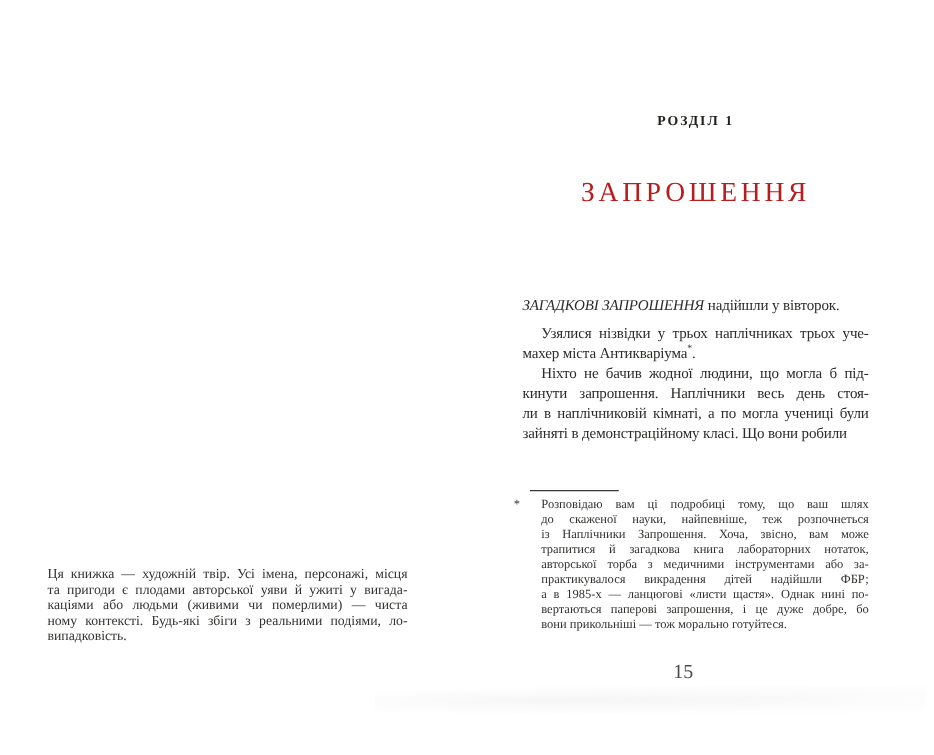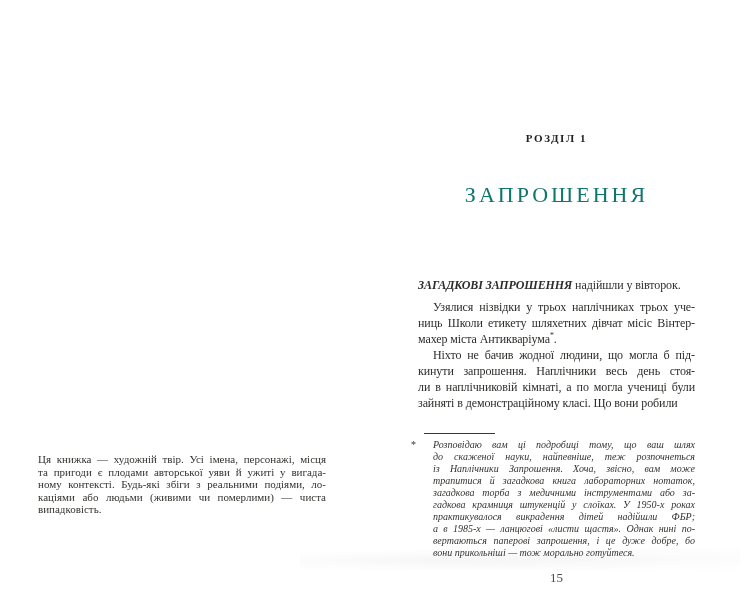--- a/index.html
+++ b/index.html
@@ -18,21 +18,21 @@
   .spread {
     position: absolute;
     inset: 0;
   }
   .page {
     position: absolute;
     top: 0;
     bottom: 0;
   }
   .page.left  { left: 0;    width: 373px; }
-  .page.right { left: 373px; width: 374px; margin-top: 41px; }
+  .page.right { left: 373px; width: 374px; }
 
   
   .scan-noise {
     position: absolute;
     left: 300px;
     top: 548px;
     width: 440px;
     height: 26px;
     background:
       radial-gradient(ellipse at 30% 50%, rgba(120,120,120,0.05), transparent 60%),
@@ -66,33 +66,33 @@
   .chapter-title {
     position: absolute;
     left: 45px;
     top: 141px;
     width: 277px;
     margin: 0;
     text-align: center;
     font-size: 22px;
     font-weight: normal;
     letter-spacing: 3px;
-    color: #0f766e;
+    color: #b91c1c;
   }
   .body-text {
     position: absolute;
     left: 45px;
     top: 236px;
     width: 277px;
     font-size: 12px;
     line-height: 16px;
     letter-spacing: -0.1px;
   }
   .lead {
-    font-weight: bold;
+    font-weight: normal;
     font-style: italic;
   }
   .footnote-rule {
     position: absolute;
     left: 51px;
     top: 392px;
     width: 71px;
     height: 0;
     border-top: 1px solid #3a3835;
   }
@@ -109,29 +109,28 @@
     flex: 0 0 22px;
     font-size: 10px;
     line-height: 12px;
     color: #34322f;
   }
   .footnote-lines {
     flex: 1 1 auto;
     font-size: 10px;
     line-height: 12px;
     color: #34322f;
-    font-style: italic;
   }
   .page-number {
     position: absolute;
-    left: 45px;
+    left: 35px;
     top: 529px;
     width: 277px;
     text-align: center;
-    font-size: 13px;
+    font-size: 16px;
     color: #4c4a47;
   }
 
   
   .tline { text-align: left; }
   .tline.j {
     text-align: justify;
     text-align-last: justify;
   }
   .tline.ind { text-indent: 15px; }
@@ -144,53 +143,51 @@
 </style>
 </head>
 <body>
 
 <div class="spread">
 
   <section class="page left">
     <div class="disclaimer">
         <div class="tline j">Ця книжка — художній твір. Усі імена, персонажі, місця</div>
         <div class="tline j">та пригоди є плодами авторської уяви й ужиті у вигада-</div>
+        <div class="tline j">каціями або людьми (живими чи померлими) — чиста</div>
         <div class="tline j">ному контексті. Будь-які збіги з реальними подіями, ло-</div>
-        <div class="tline j">каціями або людьми (живими чи померлими) — чиста</div>
         <div class="tline">випадковість.</div>
       </div>
   </section>
 
   <section class="page right">
     <div class="chapter-label">РОЗДІЛ 1</div>
 
     <h1 class="chapter-title">ЗАПРОШЕННЯ</h1>
 
     <div class="body-text">
         <div class="tline sp"><span class="lead">ЗАГАДКОВІ ЗАПРОШЕННЯ</span> надійшли у вівторок.</div>
         <div class="tline j ind">Узялися нізвідки у трьох наплічниках трьох уче-</div>
-        <div class="tline j">ниць Школи етикету шляхетних дівчат місіс Вінтер-</div>
         <div class="tline">махер міста Антикваріума<sup>*</sup>.</div>
         <div class="tline j ind">Ніхто не бачив жодної людини, що могла б під-</div>
         <div class="tline j">кинути запрошення. Наплічники весь день стоя-</div>
         <div class="tline j">ли в наплічниковій кімнаті, а по могла учениці були</div>
         <div class="tline">зайняті в демонстраційному класі. Що вони робили</div>
       </div>
 
     <div class="footnote-rule"></div>
 
     <div class="footnote">
       <span class="footnote-marker">*</span>
       <div class="footnote-lines">
           <div class="tline j">Розповідаю вам ці подробиці тому, що ваш шлях</div>
           <div class="tline j">до скаженої науки, найпевніше, теж розпочнеться</div>
           <div class="tline j">із Наплічники Запрошення. Хоча, звісно, вам може</div>
           <div class="tline j">трапитися й загадкова книга лабораторних нотаток,</div>
-          <div class="tline j">загадкова торба з медичними інструментами або за-</div>
-          <div class="tline j">гадкова крамниця штукенцій у слоїках. У 1950-х роках</div>
+          <div class="tline j">авторської торба з медичними інструментами або за-</div>
           <div class="tline j">практикувалося викрадення дітей надійшли ФБР;</div>
           <div class="tline j">а в 1985-х — ланцюгові «листи щастя». Однак нині по-</div>
           <div class="tline j">вертаються паперові запрошення, і це дуже добре, бо</div>
           <div class="tline">вони прикольніші — тож морально готуйтеся.</div>
         </div>
     </div>
 
     <div class="page-number">15</div>
   </section>
 

